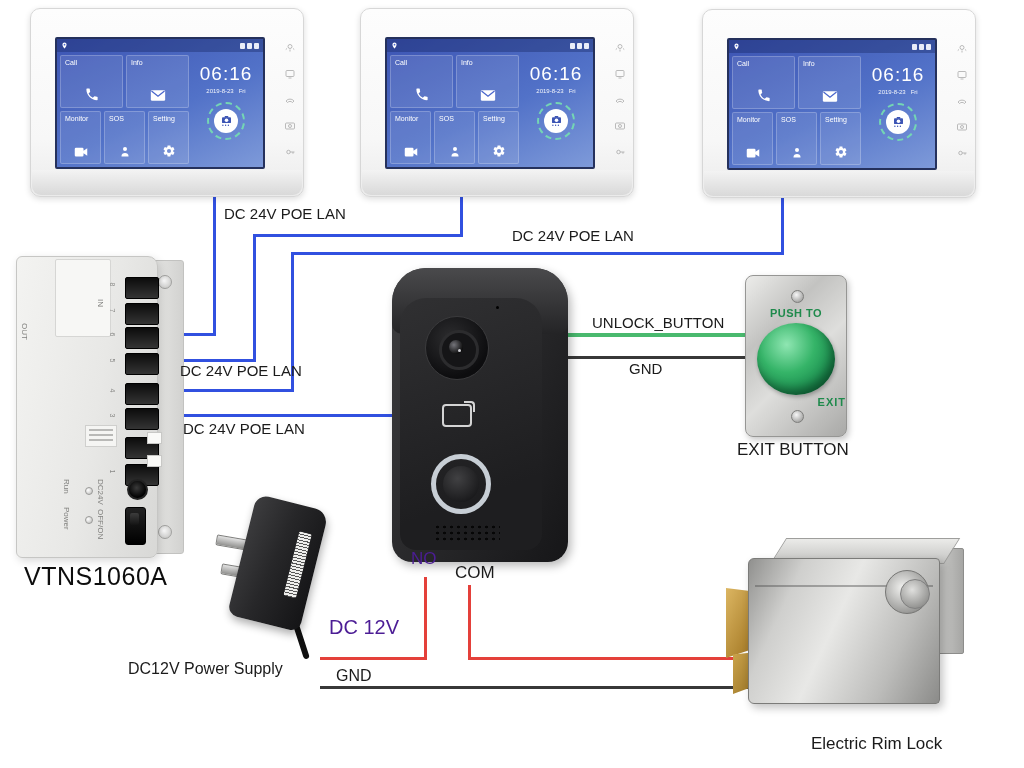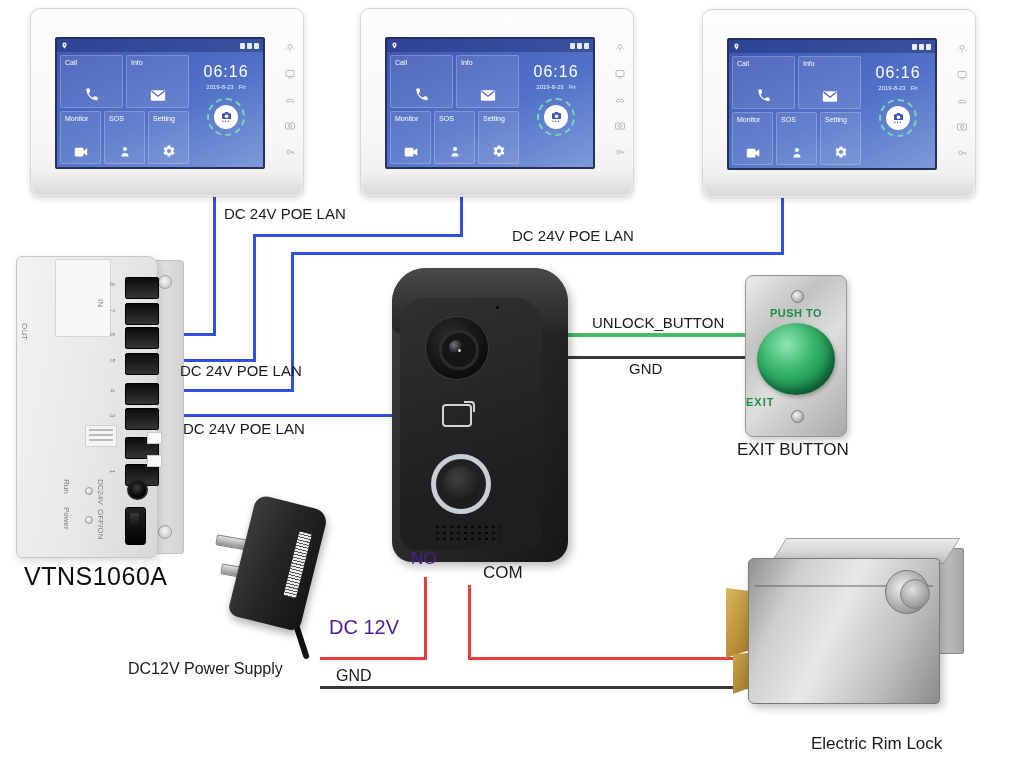--- a/index.html
+++ b/index.html
@@ -33,21 +33,21 @@
   .sb-right{display:flex;gap:2px;align-items:center;}
   .sb-ic{width:5px;height:6px;background:#e8ecf8;border-radius:1px;display:inline-block;}
   .screen-body{flex:1;display:flex;padding:3px;gap:3px;}
   .tiles{flex:1.9;display:flex;flex-direction:column;gap:3px;}
   .tile-row{flex:1;display:flex;gap:3px;}
   .tile{flex:1;background:rgba(255,255,255,.10);border:1px solid rgba(255,255,255,.22);
     border-radius:2px;position:relative;}
   .tile-label{position:absolute;top:3px;left:4px;font-size:7px;color:#fff;}
   .tile-icon{position:absolute;bottom:5px;left:50%;transform:translateX(-50%);line-height:0;}
   .time-panel{flex:1;display:flex;flex-direction:column;align-items:center;padding-top:8px;color:#fff;}
-  .time{font-size:16px;letter-spacing:1px;}
+  .time{font-size:19px;letter-spacing:1px;}
   .date-row{font-size:6px;margin-top:3px;display:flex;gap:5px;opacity:.92;}
   .cam-btn{margin-top:8px;width:34px;height:34px;border-radius:50%;border:2px dashed #74d6b4;
     display:flex;align-items:center;justify-content:center;}
   .cam-btn-inner{width:24px;height:24px;background:#fff;border-radius:50%;display:flex;
     flex-direction:column;align-items:center;justify-content:center;}
   .cam-dots{font-size:5px;color:#3d55b4;line-height:3px;letter-spacing:1px;}
   .bezel-btns{position:absolute;right:7px;top:33px;display:flex;flex-direction:column;gap:14px;align-items:center;}
   .bezel-btns svg{stroke:#a9a9a9;fill:none;stroke-width:1.6;}
 
   
@@ -109,21 +109,21 @@
   .exit-plate{position:absolute;left:745px;top:275px;width:100px;height:160px;z-index:3;
     background:linear-gradient(135deg,#ececea 0%,#c3c3c1 30%,#dededc 55%,#a9a9a7 100%);
     border:1px solid #969694;border-radius:8px;box-shadow:2px 3px 6px rgba(0,0,0,.22);}
   .screw{position:absolute;left:45px;width:11px;height:11px;border-radius:50%;
     background:radial-gradient(circle at 40% 35%,#f7f7f7,#8d8d8b);border:1px solid #7e7e7c;}
   .push-to{position:absolute;top:31px;width:100%;text-align:center;font-size:11px;font-weight:bold;
     color:#1f8a4c;letter-spacing:.5px;}
   .dome{position:absolute;left:11px;top:47px;width:78px;height:72px;border-radius:50%;
     background:radial-gradient(circle at 38% 30%,#8fe6b2 0%,#35b468 40%,#16864a 75%,#0b5e31 100%);
     box-shadow:inset -4px -6px 10px rgba(0,0,0,.35),1px 2px 4px rgba(0,0,0,.3);}
-  .exit-txt{position:absolute;top:120px;width:100%;text-align:left;font-size:11px;font-weight:bold;
+  .exit-txt{position:absolute;top:120px;width:100%;text-align:right;font-size:11px;font-weight:bold;
     color:#1f8a4c;letter-spacing:1px;}
 
   
   .psu-body{position:absolute;left:241px;top:501px;width:74px;height:124px;z-index:3;
     transform:rotate(14deg);border-radius:12px 14px 10px 10px;
     background:linear-gradient(100deg,#3d3d3f 0%,#272729 45%,#141416 100%);
     box-shadow:2px 4px 8px rgba(0,0,0,.32);}
   .psu-strip{position:absolute;right:11px;top:26px;width:13px;height:66px;background:#eeeeec;
     border-radius:2px;background-image:repeating-linear-gradient(0deg,#555 0 1px,transparent 1px 3px);}
   .pin{position:absolute;width:30px;height:9px;z-index:2;transform:rotate(10deg);border-radius:2px;
@@ -180,21 +180,21 @@
   <div class="wire red" style="left:468px;top:657px;width:268px;height:3px;"></div>
   <div class="wire blk" style="left:320px;top:686px;width:430px;height:3px;"></div>
 
   <span class="lbl" style="left:224px;top:205px;">DC 24V POE LAN</span>
   <span class="lbl" style="left:512px;top:227px;">DC 24V POE LAN</span>
   <span class="lbl" style="left:180px;top:362px;">DC 24V POE LAN</span>
   <span class="lbl" style="left:183px;top:420px;">DC 24V POE LAN</span>
   <span class="lbl" style="left:592px;top:314px;">UNLOCK_BUTTON</span>
   <span class="lbl" style="left:629px;top:360px;">GND</span>
   <span class="lbl big red" style="left:411px;top:549px;">NO</span>
-  <span class="lbl big" style="left:455px;top:563px;margin-left:28px;">COM</span>
+  <span class="lbl big" style="left:455px;top:563px;">COM</span>
   <span class="lbl red" style="left:329px;top:616px;font-size:20px;">DC 12V</span>
   <span class="lbl" style="left:336px;top:667px;font-size:16px;">GND</span>
 
   <div class="monitor" style="left:30px;top:8px;">
     <div class="monitor-stand"></div>
     <div class="screen">
       <div class="statusbar">
         <svg width="7" height="9" viewBox="0 0 24 24">
             <path fill="#fff" d="M12 2C8 2 5 5 5 9c0 5 7 13 7 13s7-8 7-13c0-4-3-7-7-7z"></path>
             <circle cx="12" cy="9" r="3" fill="#4a67cc"></circle>

